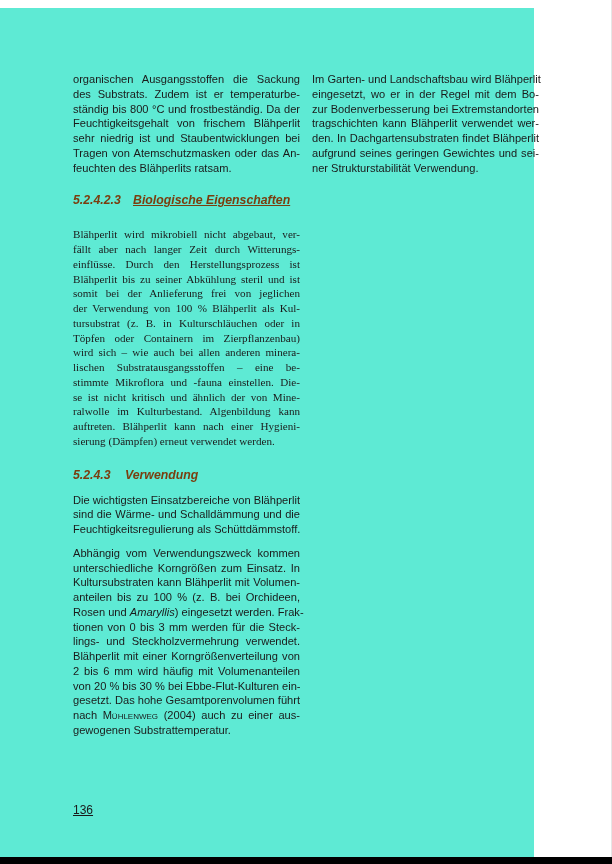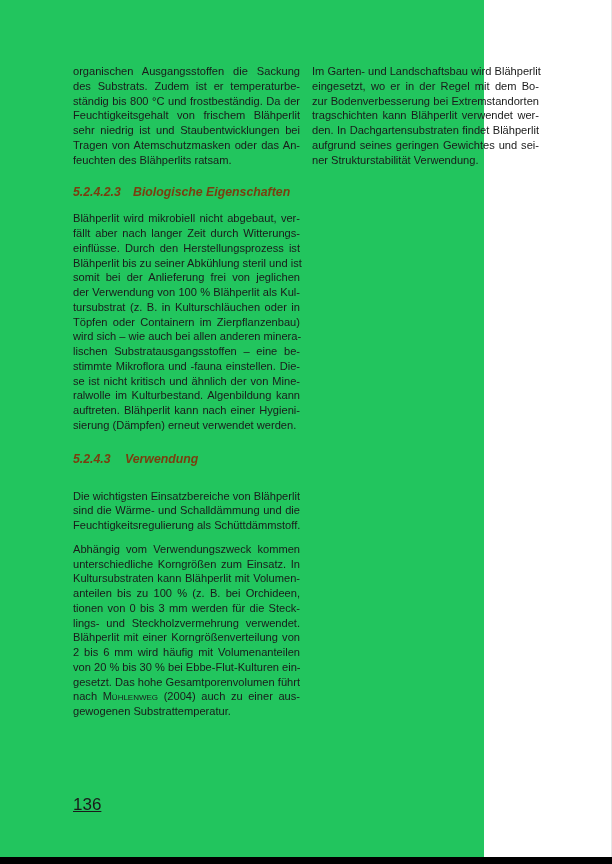--- a/index.html
+++ b/index.html
@@ -1,56 +1,56 @@
 <!DOCTYPE html>
 <html><head>
   <meta charset="utf-8">
   <style>
     html, body { margin: 0; padding: 0; }
     body {
       width: 612px; height: 864px; background: #ffffff; position: relative; overflow: hidden;
       font-family: "Liberation Sans", sans-serif; color: #1a1a1a;
     }
-    .page { position: absolute; left: 0; top: 0; width: 484px; height: 857px; background: #22c55e; }
+    .page { position: absolute; left: 0; top: 8px; width: 534px; height: 857px; background: #5eead4; }
     .edge-line { position: absolute; right: 0; top: 0; width: 1px; height: 857px; background: #e6e6e6; }
     .bottom-bar { position: absolute; left: 0; bottom: 0; width: 612px; height: 7px; background: #000; }
     .col { position: absolute; width: 227px; }
     .col-left { left: 73px; top: 64px; }
     .col-right { left: 312px; top: 64px; }
     .para { margin: 0; font-size: 11.1px; line-height: 14.75px; }
     .line { display: block; text-align: justify; text-align-last: justify; white-space: nowrap; height: 14.75px; }
     .line.last { text-align-last: left; }
     .heading { margin: 0; font-size: 12.3px; font-style: italic; color: #7a3e0f; line-height: 16px; }
     .heading .num { display: inline-block; width: 60px; }
     .heading.h3 .num { width: 52px; }
     .heading.h3 { font-weight: bold; }
-    .page-number { position: absolute; left: 73px; top: 795px; font-size: 17px; color: #1a1a1a; text-decoration: underline; }
+    .page-number { position: absolute; left: 73px; top: 795px; font-size: 12px; color: #1a1a1a; text-decoration: underline; }
     .sc { font-variant: small-caps; }
   </style>
 </head>
 <body>
 
 <div class="page">
 
   <div class="col col-left">
     <p class="para">
       <span class="line">organischen Ausgangsstoffen die Sackung</span>
       <span class="line">des Substrats. Zudem ist er temperaturbe-</span>
       <span class="line">ständig bis 800 °C und frostbeständig. Da der</span>
       <span class="line">Feuchtigkeitsgehalt von frischem Blähperlit</span>
       <span class="line">sehr niedrig ist und Staubentwicklungen bei</span>
       <span class="line">Tragen von Atemschutzmasken oder das An-</span>
       <span class="line last">feuchten des Blähperlits ratsam.</span>
     </p>
 
-    <h4 class="heading" style="margin-top:17px;">
+    <h4 class="heading" style="margin-top:17px;text-decoration:underline;">
       <span class="num">5.2.4.2.3</span><span>Biologische Eigenschaften</span>
     </h4>
 
-    <p class="para" style="margin-top:11px;">
+    <p class="para" style="margin-top:19px;font-family:Liberation Serif, serif;">
       <span class="line">Blähperlit wird mikrobiell nicht abgebaut, ver-</span>
       <span class="line">fällt aber nach langer Zeit durch Witterungs-</span>
       <span class="line">einflüsse. Durch den Herstellungsprozess ist</span>
       <span class="line">Blähperlit bis zu seiner Abkühlung steril und ist</span>
       <span class="line">somit bei der Anlieferung frei von jeglichen</span>
       <span class="line">der Verwendung von 100 % Blähperlit als Kul-</span>
       <span class="line">tursubstrat (z. B. in Kulturschläuchen oder in</span>
       <span class="line">Töpfen oder Containern im Zierpflanzenbau)</span>
       <span class="line">wird sich – wie auch bei allen anderen minera-</span>
       <span class="line">lischen Substratausgangsstoffen – eine be-</span>
@@ -58,31 +58,32 @@
       <span class="line">se ist nicht kritisch und ähnlich der von Mine-</span>
       <span class="line">ralwolle im Kulturbestand. Algenbildung kann</span>
       <span class="line">auftreten. Blähperlit kann nach einer Hygieni-</span>
       <span class="line last">sierung (Dämpfen) erneut verwendet werden.</span>
     </p>
 
     <h4 class="heading h3" style="margin-top:18px;">
       <span class="num">5.2.4.3</span><span>Verwendung</span>
     </h4>
 
-    <p class="para" style="margin-top:22px;">
+    <p class="para" style="margin-top:10px;">
       <span class="line">Die wichtigsten Einsatzbereiche von Blähperlit</span>
       <span class="line">sind die Wärme- und Schalldämmung und die</span>
       <span class="line last">Feuchtigkeitsregulierung als Schüttdämmstoff.</span>
     </p>
 
     <p class="para" style="margin-top:9px;">
       <span class="line">Abhängig vom Verwendungszweck kommen</span>
       <span class="line">unterschiedliche Korngrößen zum Einsatz. In</span>
       <span class="line">Kultursubstraten kann Blähperlit mit Volumen-</span>
       <span class="line">anteilen bis zu 100 % (z. B. bei Orchideen,</span>
+      <span class="line"><span>Rosen und </span><i>Amaryllis</i><span>) eingesetzt werden. Frak-</span></span>
       <span class="line">tionen von 0 bis 3 mm werden für die Steck-</span>
       <span class="line">lings- und Steckholzvermehrung verwendet.</span>
       <span class="line">Blähperlit mit einer Korngrößenverteilung von</span>
       <span class="line">2 bis 6 mm wird häufig mit Volumenanteilen</span>
       <span class="line">von 20 % bis 30 % bei Ebbe-Flut-Kulturen ein-</span>
       <span class="line">gesetzt. Das hohe Gesamtporenvolumen führt</span>
       <span class="line"><span>nach </span><span class="sc">Mühlenweg</span><span> (2004) auch zu einer aus-</span></span>
       <span class="line last">gewogenen Substrattemperatur.</span>
     </p>
   </div>

